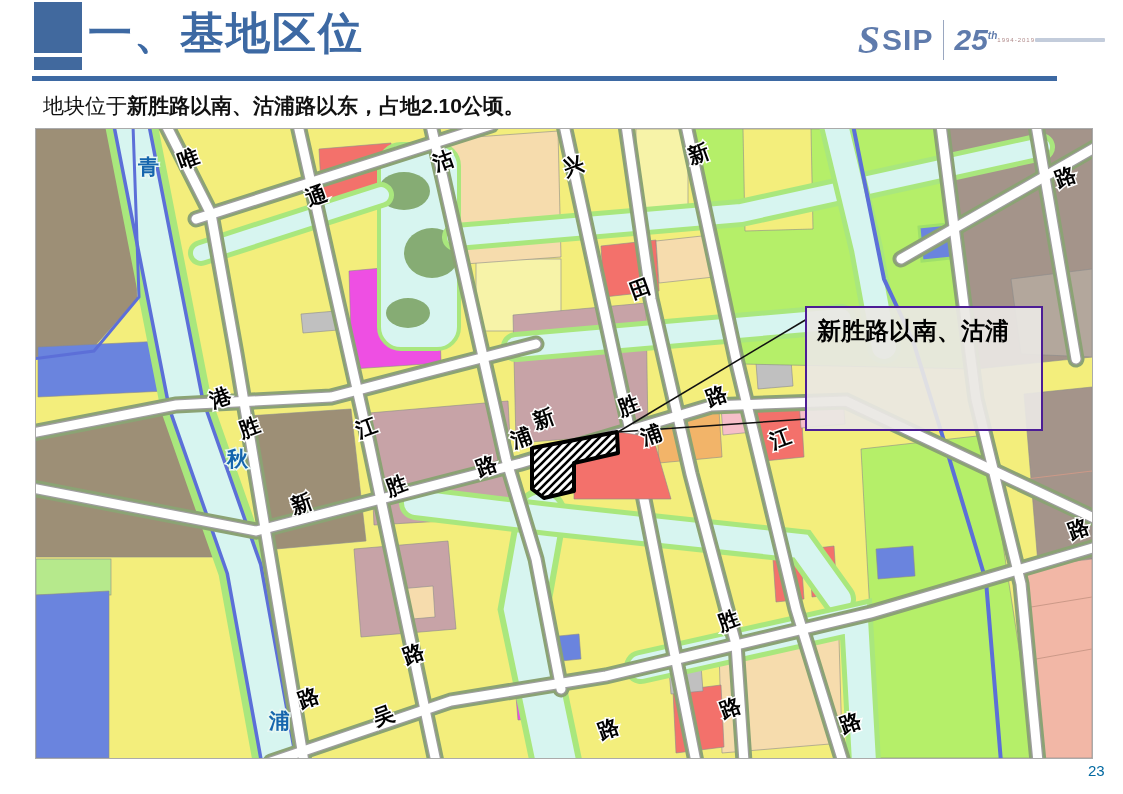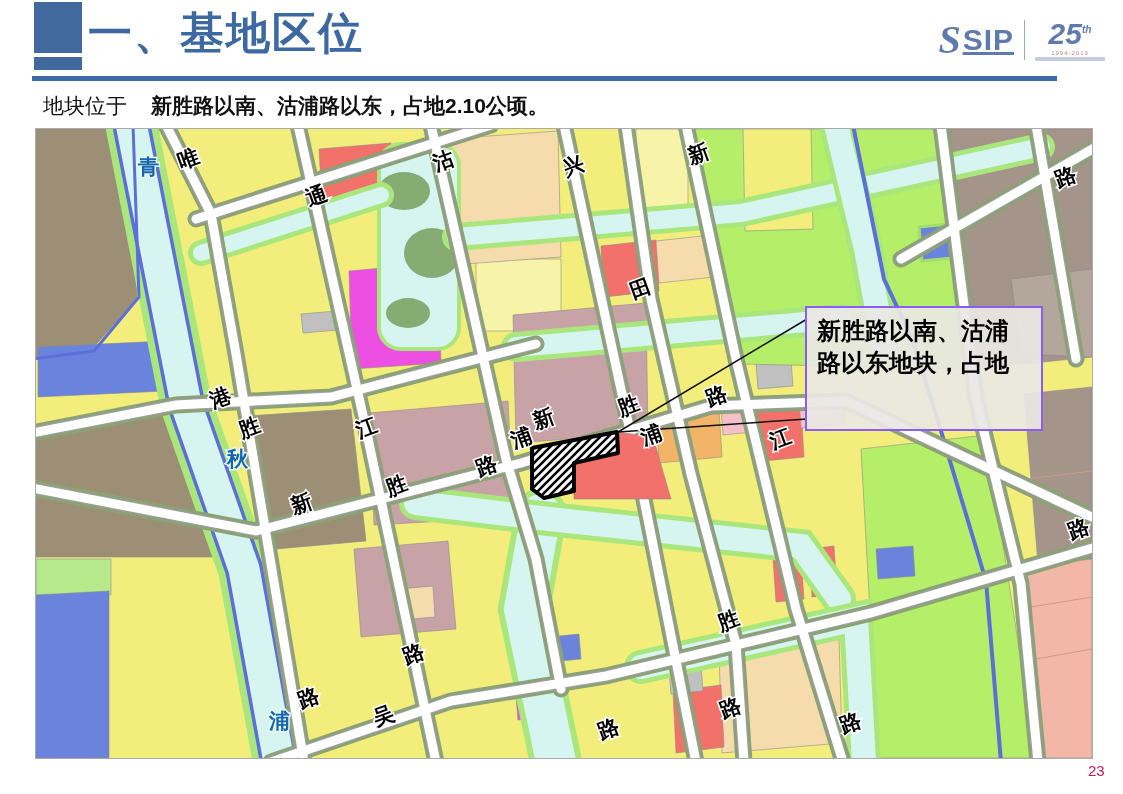--- a/index.html
+++ b/index.html
@@ -10,30 +10,30 @@
   
   .hdr-square{position:absolute;left:34px;top:2px;width:48px;height:51px;background:var(--c-accent2);}
   .hdr-bar{position:absolute;left:34px;top:57px;width:48px;height:13px;background:var(--c-accent2);}
   .hdr-rule{position:absolute;left:32px;top:76px;width:1025px;height:5px;background:var(--c-accent);}
   .page-title{
     position:absolute;left:88px;top:4px;font-size:44px;font-weight:bold;
     color:var(--c-accent);letter-spacing:2px;
   }
   .logo{position:absolute;right:18px;top:14px;height:52px;display:flex;align-items:center;color:var(--c-logo);}
   .logo .swirl{font-size:40px;font-weight:bold;font-style:italic;font-family:"Liberation Serif","DejaVu Serif",serif;line-height:1;}
-  .logo .sip{font-size:30px;font-weight:bold;letter-spacing:1px;margin-left:2px;text-decoration:underline;}
+  .logo .sip{font-size:30px;font-weight:bold;letter-spacing:1px;margin-left:2px;}
   .logo .div{width:1px;height:40px;background:#9aa7c0;margin:0 10px;}
-  .logo .anniv{display:flex;flex-direction:column;align-items:center;}
+  .logo .anniv{display:flex;flex-direction:row;align-items:center;}
   .logo .n25{font-size:30px;font-weight:bold;font-style:italic;line-height:1;}
   .logo .n25 sup{font-size:10px;}
   .logo .fine{font-size:6px;color:#b08a8a;letter-spacing:1px;line-height:1.4;}
   .logo .fine2{width:70px;height:4px;background:#aab6cc;opacity:.7;border-radius:1px;}
   
   .subtitle{position:absolute;left:43px;top:92px;font-size:21px;color:#111;}
-  .subtitle b{font-weight:bold;margin-left:24px;}
+  .subtitle b{font-weight:bold;}
   
   .map-wrap{position:absolute;left:35px;top:128px;width:1056px;height:629px;border:1px solid #ababab;background:var(--c-yellow);}
   svg{display:block;}
   .p{stroke:#8c8c8c;stroke-width:.6;}
   .yellow{fill:var(--c-yellow);} .pale{fill:var(--c-pale);}
   .brown{fill:var(--c-brown);} .brown2{fill:var(--c-brown2);} .brown3{fill:var(--c-brown3);}
   .mauve{fill:var(--c-mauve);} .red{fill:var(--c-red);} .magenta{fill:var(--c-magenta);}
   .bluep{fill:var(--c-bluep);} .wheat{fill:var(--c-wheat);} .orange{fill:var(--c-orange);}
   .pink{fill:var(--c-pink);} .salmon{fill:var(--c-salmon);} .grayp{fill:var(--c-gray);}
   .green{fill:var(--c-green);}
@@ -46,24 +46,24 @@
   .rd-w{fill:none;stroke:#ffffff;stroke-width:9;stroke-linecap:round;}
   .labels text{font-size:21px;font-weight:bold;fill:#000;stroke:#fff;stroke-width:3;paint-order:stroke;
     font-family:"Liberation Sans","DejaVu Sans",sans-serif;}
   .labels.water text{fill:var(--c-waterlabel);stroke:#e8f8f4;}
   .site{fill:url(#hatch);stroke:#000;stroke-width:4;stroke-linejoin:round;}
   .leader{stroke:#111;stroke-width:1.5;fill:none;}
   .divline{stroke:#c98;stroke-width:1;fill:none;}
   
   .callout{
     position:absolute;left:769px;top:177px;width:238px;height:125px;box-sizing:border-box;
-    background:rgba(233,231,227,.93);border:2px solid #8b5cf6;padding:7px 10px;
+    background:rgba(233,231,227,.93);border:2px solid #4c1d95;padding:7px 10px;
     font-size:24px;font-weight:bold;color:#000;line-height:1.35;white-space:nowrap;
   }
-  .page-num{position:absolute;left:1088px;top:762px;font-size:15px;color:#be185d;}
+  .page-num{position:absolute;left:1088px;top:762px;font-size:15px;color:#0369a1;}
 </style>
 </head>
 <body>
 
 <div class="hdr-square"></div>
 <div class="hdr-bar"></div>
 <div class="hdr-rule"></div>
 <div class="page-title">一、基地区位</div>
 
 <div class="logo">
@@ -249,17 +249,16 @@
       </g>
   <g class="labels water">
         <text x="102" y="45">青</text>
         <text x="191" y="337">秋</text>
         <text x="233" y="599">浦</text>
       </g>
 </svg>
 
   <div class="callout">
     <div>新胜路以南、沽浦</div>
-    <div>路以东地块，占地</div>
   </div>
 </div>
 
 <div class="page-num">23</div>
 
 </body></html>

